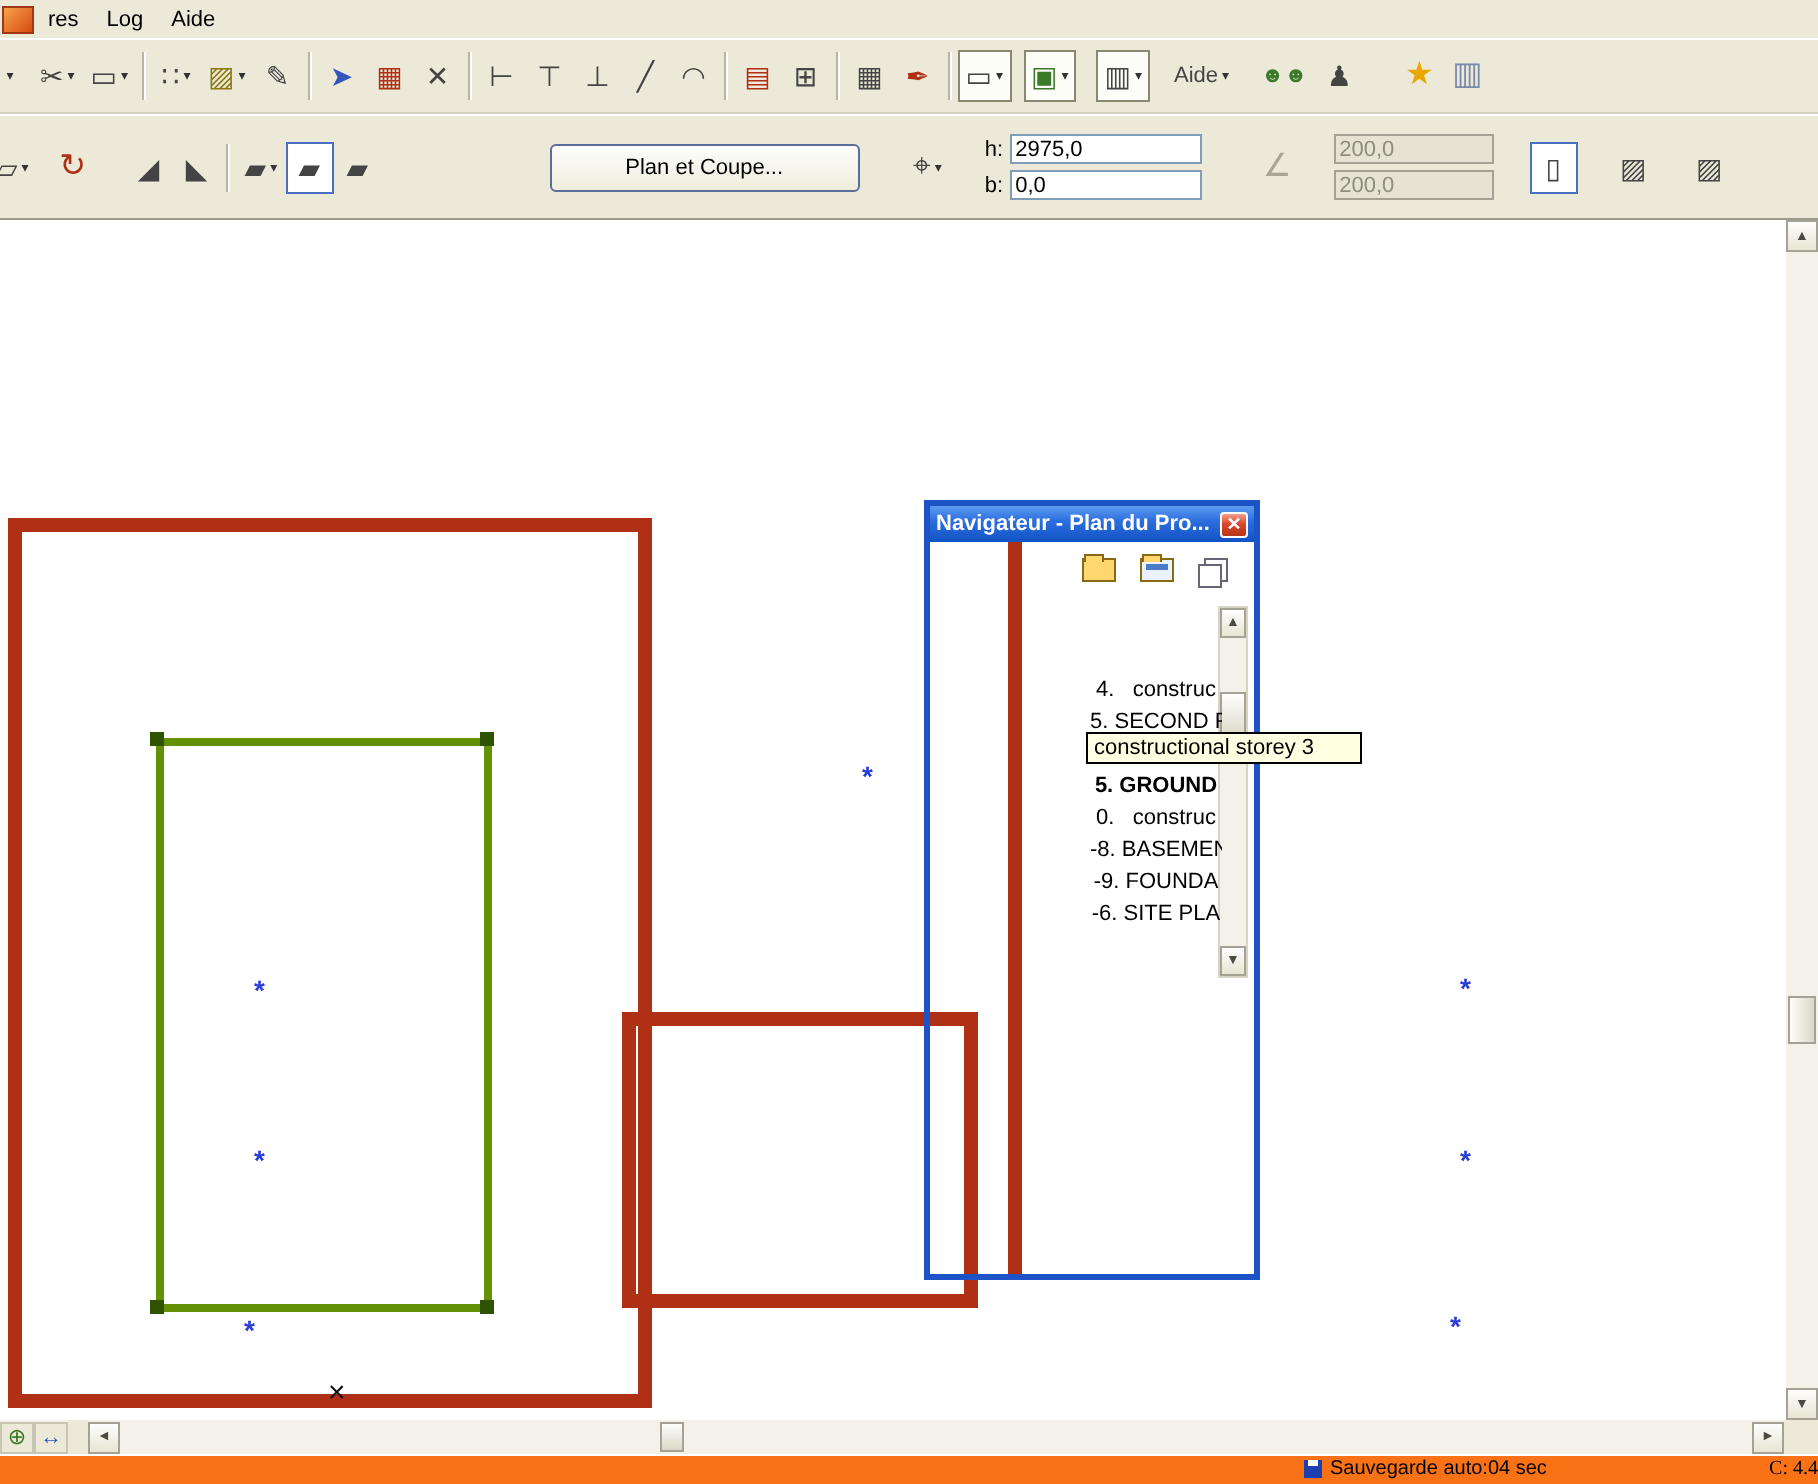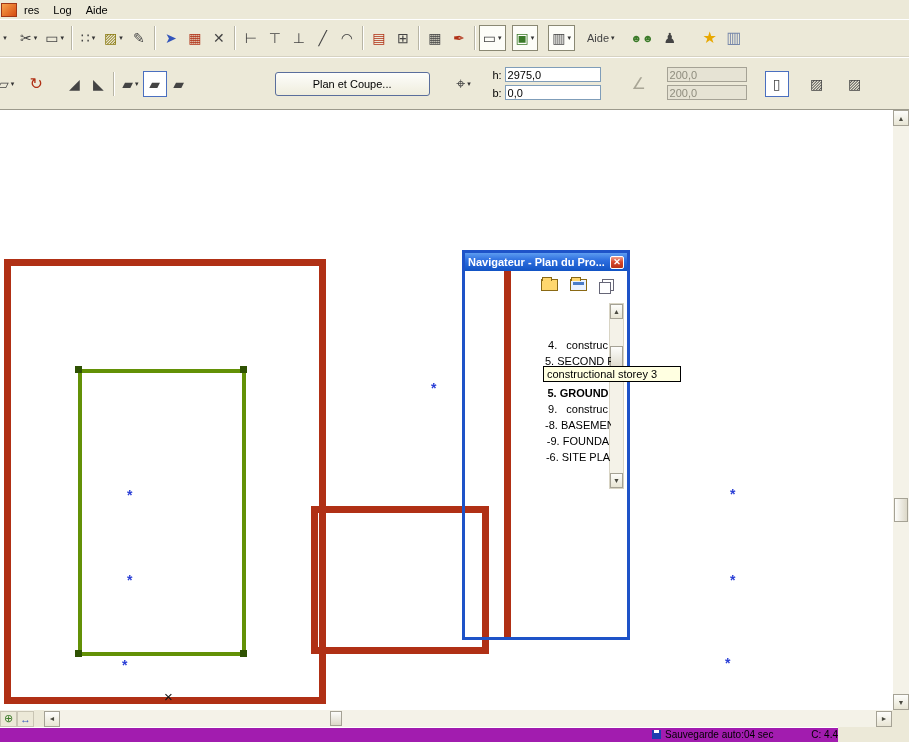--- a/index.html
+++ b/index.html
@@ -73,25 +73,25 @@
   .v-thumb { position:absolute; left:1px; top:388px; width:14px; height:24px; background:linear-gradient(90deg,#FDFDFB,#DCD8C8); border:1px solid #A5A295; }
   .hrow { position:absolute; left:0; top:710px; width:909px; height:17px; background:#F4F2E8; display:flex; align-items:center; }
   .hrow .tool { width:17px; height:16px; display:flex; align-items:center; justify-content:center; font-size:11px; background:#ECE9D8; border:1px solid #C9C5B4; }
   .hrow .gap { width:10px; height:17px; background:#ECE9D8; }
   .hrow .sbb { width:16px; height:16px; }
   .htrack { position:relative; flex:1; height:16px; background:#F4F2E8; }
   .h-thumb { position:absolute; left:270px; top:0; width:12px; height:15px; background:linear-gradient(180deg,#FDFDFB,#DCD8C8); border:1px solid #A5A295; }
   .corner { width:17px; height:17px; background:#ECE9D8; }
 
   
-  .statusbar { position:absolute; left:0; top:727px; width:838px; height:15px; background:#a21caf; border-top:1px solid #FFFFFF; font-size:10px; }
+  .statusbar { position:absolute; left:0; top:727px; width:909px; height:15px; background:#f97316; border-top:1px solid #FFFFFF; font-size:10px; }
   .autosave { position:absolute; left:652px; top:1px; display:flex; align-items:center; }
   .floppy { display:inline-block; width:9px; height:9px; background:#1D3FB0; position:relative; margin-right:4px; }
   .floppy::after { content:""; position:absolute; left:2px; top:0; width:5px; height:3px; background:#FFF; }
-  .diskinfo { position:absolute; right:0; top:1px; white-space:nowrap; }
+  .diskinfo { position:absolute; right:0; top:1px; white-space:nowrap;font-family:Liberation Serif, serif; }
 </style>
 </head>
 <body>
 
 <div id="root">
 
   <div class="menubar">
     <span class="appicon"></span>
     <span class="menu-item">res</span>
     <span class="menu-item">Log</span>
@@ -290,21 +290,21 @@
         <div class="pal-thumb"></div>
         <div class="sbb pal-down" style="width:13px">
             <span>▼</span>
           </div>
       </div>
       <div class="storeys">
         <div class="storey">4.   construc</div>
         <div class="storey">5. SECOND F</div>
         <div class="storey">2.</div>
         <div class="storey bold">5. GROUND</div>
-        <div class="storey">9.   construc</div>
+        <div class="storey">0.   construc</div>
         <div class="storey">-8. BASEMEN</div>
         <div class="storey">-9. FOUNDA</div>
         <div class="storey">-6. SITE PLA</div>
       </div>
     </div>
 
     <div class="tooltip">constructional storey 3</div>
   </div>
 
   <div class="vscroll">

